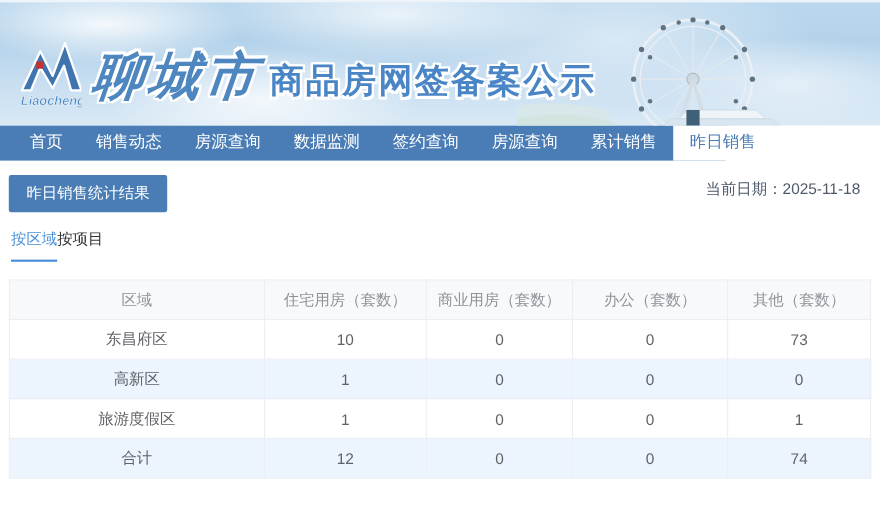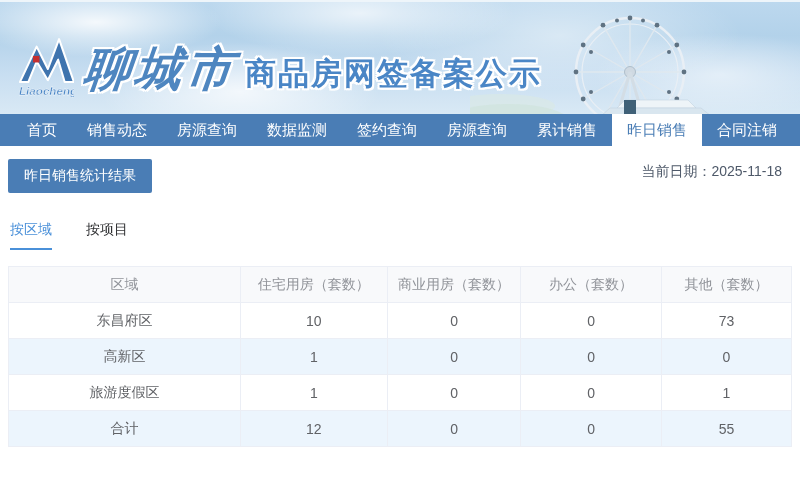--- a/index.html
+++ b/index.html
@@ -29,40 +29,40 @@
   .site-title {
     font-size: 31px; font-weight: bold; color: #4a86c6; letter-spacing: 2px;
     margin-left: 8px; margin-top: 10px;
     text-shadow: -2px -2px 0 #fff, 2px -2px 0 #fff, -2px 2px 0 #fff, 2px 2px 0 #fff,
                  0 -2px 0 #fff, 0 2px 0 #fff, -2px 0 0 #fff, 2px 0 0 #fff;
   }
   .banner-art { position: absolute; right: 0; top: 0; width: 330px; height: 158px; }
 
   
   .nav {
-    display: flex; width: 800px; height: 32px; background: var(--nav_blue);
+    display: flex; width: 660px; height: 32px; background: var(--nav_blue);
     padding-left: 12px; align-items: stretch;
   }
   .nav-item {
     color: #fff; font-size: 15px; line-height: 32px; padding: 0 15px;
     cursor: pointer; white-space: nowrap; text-decoration: none;
   }
   .nav-item.active { background: #fff; color: var(--nav_blue); }
 
   
   .content { padding: 13px 8px 4px 8px; }
   .content-top { display: flex; justify-content: space-between; align-items: flex-start; }
   .section-btn {
     background: var(--nav_blue); color: #fff; border: none; font-size: 14px;
     padding: 8px 16px; border-radius: 2px; cursor: pointer;
     font-family: inherit;
   }
   .date-line { font-size: 14px; color: var(--date_text); padding-top: 4px; padding-right: 10px; }
 
-  .tabs { display: flex; gap: 34px; margin-top: 28px; padding-left: 2px; }
+  .tabs { display: flex; margin-top: 16px; padding-left: 2px; }
   .tab { font-size: 14px; color: #303133; padding-bottom: 9px; cursor: pointer; }
   .tab.active { color: var(--accent_blue); border-bottom: 2px solid var(--accent_blue); }
 
   
   .table-wrap { margin-top: 16px; }
   table { width: 100%; border-collapse: collapse; table-layout: fixed; }
   th, td { border: 1px solid var(--border_gray); height: 36px; text-align: center; font-size: 14px; }
   th { background: #f8f9fb; color: var(--header_text_gray); font-weight: 400; }
   td { color: var(--cell_text_gray); background: #fff; }
   tbody tr:nth-child(even) td { background: var(--stripe_blue); }
@@ -244,19 +244,19 @@
             <td>0</td>
             <td>0</td>
             <td>1</td>
           </tr>
 
           <tr>
             <td>合计</td>
             <td>12</td>
             <td>0</td>
             <td>0</td>
-            <td>55</td>
+            <td>74</td>
           </tr>
 
       </tbody>
     </table>
   </div>
 </div>
 
 </body></html>

